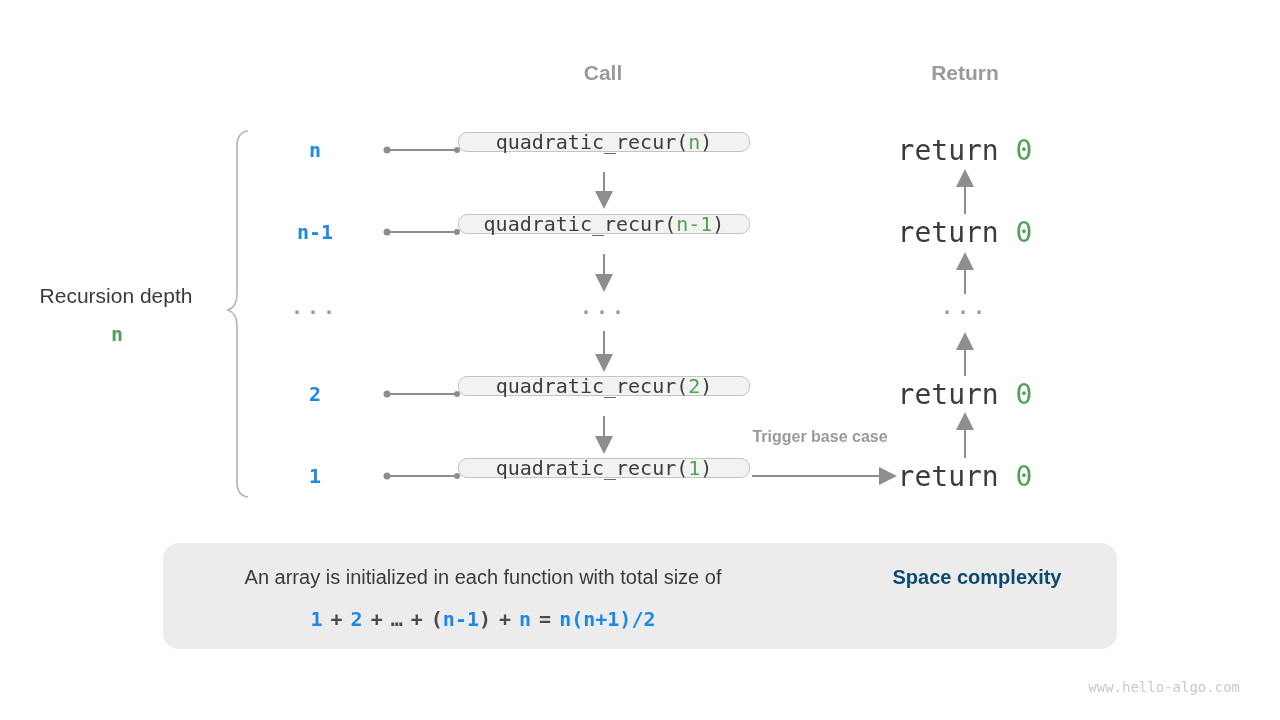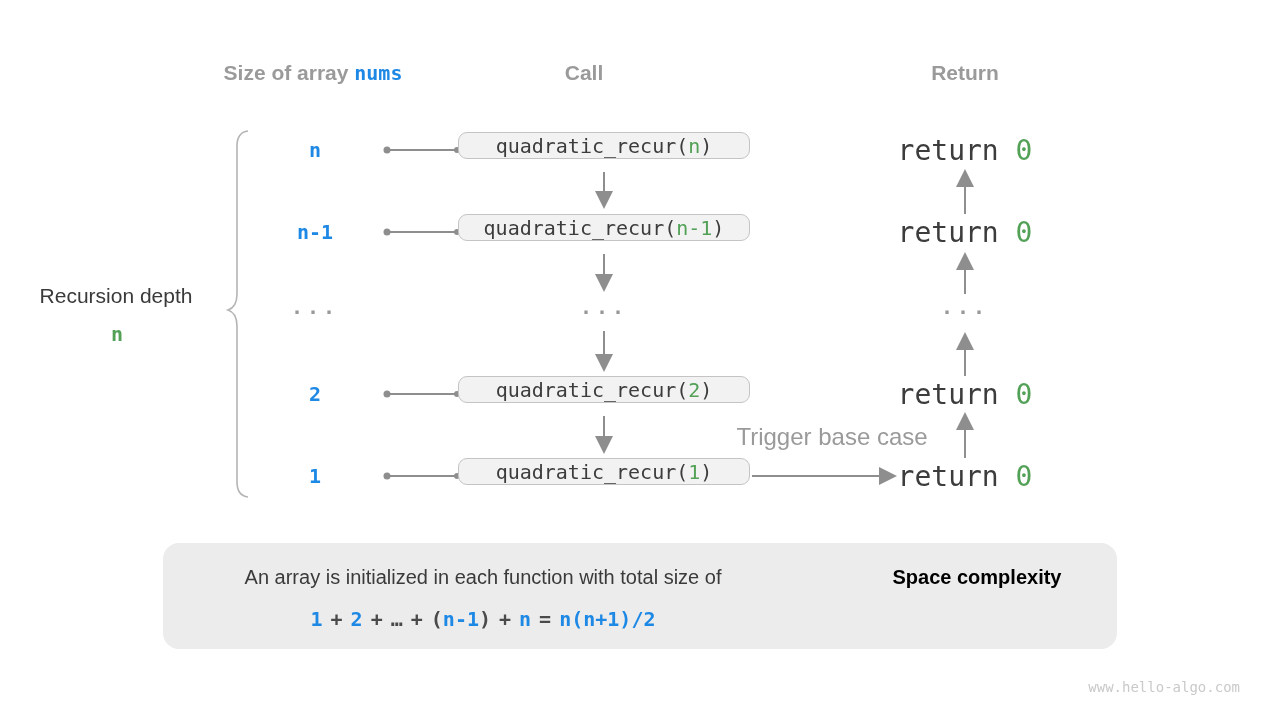--- a/index.html
+++ b/index.html
@@ -14,41 +14,41 @@
     font-family:"Liberation Sans",sans-serif;overflow:hidden;
   }
   .abs{position:absolute;}
   .center{transform:translate(-50%,-50%);white-space:nowrap;}
   .mono{font-family:"DejaVu Sans Mono","Liberation Mono",monospace;}
   .col-header{font-size:21px;font-weight:bold;color:var(--gray_label);}
   .col-header .code{font-size:20px;color:var(--blue);}
   .size-label{font-size:20px;font-weight:bold;color:var(--blue);}
   .dots{font-size:20px;font-weight:bold;color:var(--gray_label);letter-spacing:4px;}
   .callbox{
-    left:458px;width:292px;height:27px;background:var(--box_bg);
+    left:458px;width:292px;height:20px;background:var(--box_bg);
     border:1px solid var(--box_border);border-radius:9px;
     display:flex;align-items:center;justify-content:center;
     font-size:20px;color:var(--dark);box-sizing:border-box;
   }
   .callbox .arg{color:var(--green);}
   .ret{font-size:28px;color:var(--dark);}
   .ret .val{color:var(--green);}
   .depth-title{font-size:21px;color:#3a3a3a;}
   .depth-n{font-size:20px;font-weight:bold;color:var(--green);}
-  .trigger{font-size:24px;font-weight:normal;color:var(--gray_label);margin-left:12px;}
+  .trigger{font-size:16px;font-weight:bold;color:var(--gray_label);}
   #panel{
     left:163px;top:543px;width:954px;height:106px;
     background:var(--panel_bg);border-radius:16px;
   }
   .sentence{font-size:20px;color:#3a3a3a;}
   .formula{font-size:20px;font-weight:bold;}
   .formula .b{color:var(--blue);}
   .formula .d{color:#4a4a4a;}
   .formula .sp{margin:0 4px;}
-  .space-title{font-size:20px;font-weight:bold;color:#000000;}
+  .space-title{font-size:20px;font-weight:bold;color:#0c4a6e;}
   .space-val{font-size:20px;font-weight:bold;color:var(--orange);}
   .space-val .bigo{font-family:"DejaVu Sans Mono","Liberation Mono",monospace;}
   .space-val sup{font-size:13px;}
   .watermark{font-size:14px;color:var(--watermark);}
   svg.layer{position:absolute;left:0;top:0;pointer-events:none;}
   .wire{stroke:var(--line);stroke-width:2;fill:none;}
   .dot{fill:var(--line);}
   .bracepath{stroke:var(--brace);stroke-width:1.6;fill:none;}
   .blockarrow{fill:#c2c2c2;}
 </style>
@@ -93,22 +93,21 @@
       <line class="wire" marker-end="url(#ah)" x1="965" y1="294" x2="965" y2="256"></line>
       <line class="wire" marker-end="url(#ah)" x1="965" y1="376" x2="965" y2="336"></line>
       <line class="wire" marker-end="url(#ah)" x1="965" y1="458" x2="965" y2="416"></line>
     </g>
 
     <line class="wire" marker-end="url(#ah)" x1="752" y1="476" x2="893" y2="476"></line>
 
     <polygon class="blockarrow" points="800,592 834,592 834,583 859,602 834,621 834,612 800,612"></polygon>
   </svg>
 
-  <div class="abs center col-header" style="left:313px;top:73px;"><span>Size of array </span><span class="mono code">nums</span></div>
-  <div class="abs center col-header" style="left:584px;top:73px;">Call</div>
+  <div class="abs center col-header" style="left:603px;top:73px;">Call</div>
   <div class="abs center col-header" style="left:965px;top:73px;">Return</div>
 
   <div class="abs center depth-title" style="left:116px;top:296px;">Recursion depth</div>
   <div class="abs center mono depth-n" style="left:117px;top:334px;">n</div>
 
   <div class="abs center mono size-label" style="left:315px;top:150px;">n</div>
   <div class="abs mono callbox" style="top:132px;">
       <span>quadratic_recur(</span>
       <span class="arg">n</span>
       <span>)</span>

